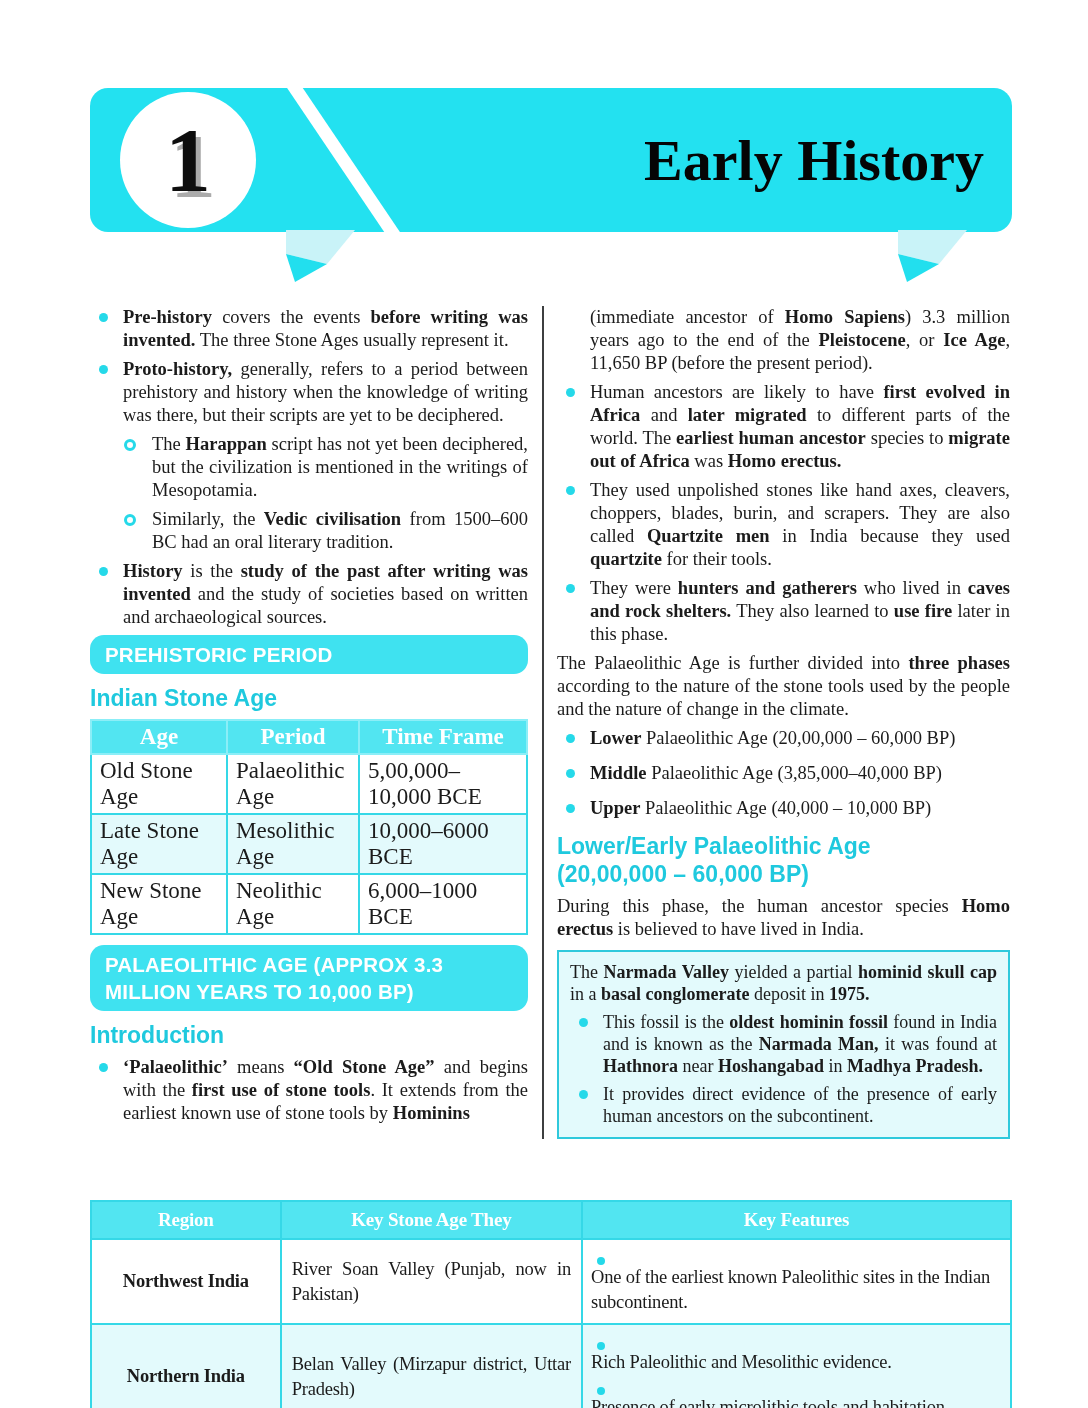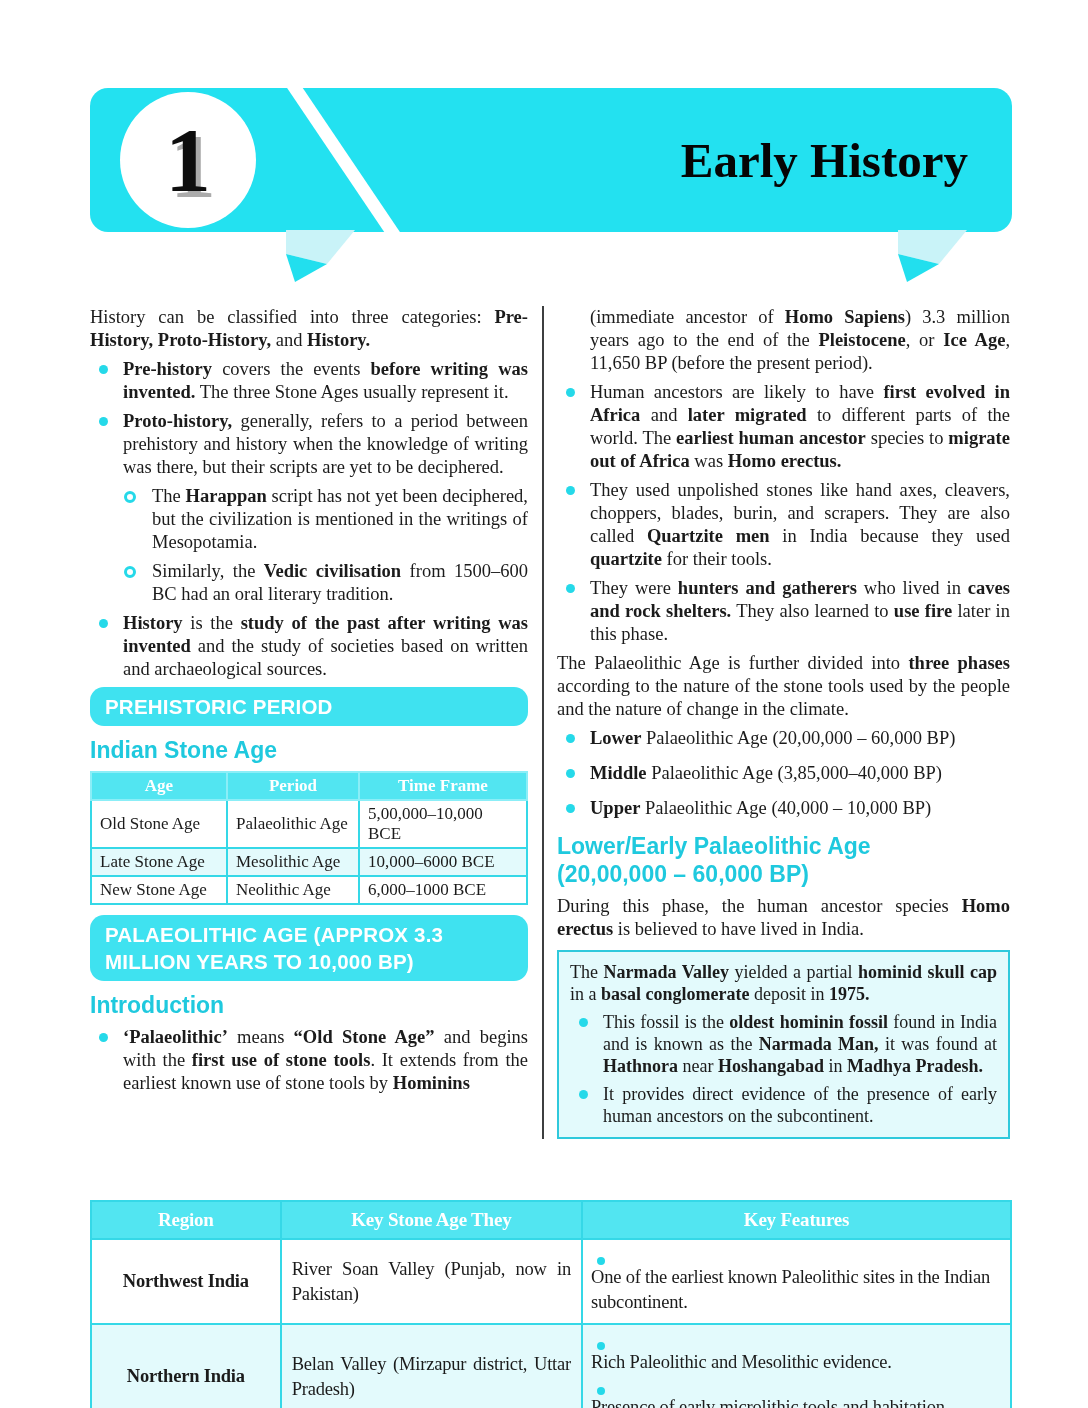--- a/index.html
+++ b/index.html
@@ -23,22 +23,22 @@
 
   
   .banner{position:absolute;left:90px;top:88px;width:922px;height:144px;
           background:var(--cyan-bright);border-radius:18px;overflow:hidden;}
   .banner-circle{position:absolute;left:30px;top:4px;width:136px;height:136px;background:#fff;
           border-radius:50%;display:flex;align-items:center;justify-content:center;}
   .banner-number{font-family:"Liberation Serif",serif;font-weight:bold;font-size:92px;line-height:1;
           color:#0e0e0e;text-shadow:5px 6px 0 #ABABAB;}
   .banner-stripe{position:absolute;left:247px;top:-38px;width:13px;height:220px;background:#fff;
           transform:rotate(-34deg);}
-  .banner-title{position:absolute;right:44px;top:50%;transform:translateY(-50%);
-          font-family:"Liberation Serif",serif;font-weight:bold;font-size:49px;color:#050505;}
+  .banner-title{position:absolute;right:28px;top:50%;transform:translateY(-50%);
+          font-family:"Liberation Serif",serif;font-weight:bold;font-size:58px;color:#050505;}
   .banner-folds{position:absolute;left:90px;top:230px;}
 
   
   .columns{position:absolute;left:90px;top:306px;width:922px;display:flex;align-items:stretch;}
   .col-left{width:438px;flex:none;}
   .col-divider{width:2px;flex:none;background:var(--divider);margin-left:14px;}
   .col-right{width:453px;flex:none;margin-left:13px;}
 
   
   .p{font-size:18.5px;line-height:23px;text-align:justify;margin:0 0 6px 0;}
@@ -53,21 +53,21 @@
           text-align:justify;margin:0 0 6px 0;}
   .subbullet .ring{position:absolute;left:34px;top:6px;width:12px;height:12px;border-radius:50%;
           border:3.5px solid var(--cyan-dot);box-sizing:border-box;background:#fff;}
   .bar{background:var(--cyan-bar);border-radius:14px;padding:6px 15px;color:#fff;
           font-family:"Liberation Sans",sans-serif;font-weight:bold;font-size:20.5px;
           line-height:27px;letter-spacing:.2px;margin:6px 0 10px 0;}
   .h{color:var(--cyan-text);font-family:"Liberation Sans",sans-serif;font-weight:bold;
           font-size:23px;line-height:28px;margin:8px 0 7px 0;}
 
   
-  .stone-table{width:100%;border-collapse:collapse;margin:2px 0 10px 0;font-size:17px;border-radius:21px;}
+  .stone-table{width:100%;border-collapse:collapse;margin:2px 0 10px 0;font-size:23px;border-radius:21px;}
   .stone-table th{background:var(--cyan-header);color:#fff;font-weight:bold;text-align:center;
           padding:3px 6px;border:2px solid #8BEEF7;}
   .stone-table td{padding:3px 8px;border:2px solid var(--cyan-border);}
   .stone-table tr.lt td{background:var(--cyan-light);}
 
   
   .callout{background:var(--cyan-light);border:2px solid var(--callout-border);
           padding:9px 11px 4px 11px;margin-top:9px;}
   .callout .p,.callout .bullet{font-size:18px;line-height:22px;}
 
@@ -99,21 +99,20 @@
   </div>
   <svg class="banner-folds" width="922" height="60" viewBox="0 0 922 60">
     <polygon points="196,0 265,0 237,34 196,24" fill="#C9F3F8"></polygon>
     <polygon points="196,24 237,34 205,52" fill="#22DFEE"></polygon>
     <polygon points="808,0 877,0 849,34 808,24" fill="#C9F3F8"></polygon>
     <polygon points="808,24 849,34 817,52" fill="#22DFEE"></polygon>
   </svg>
 
   <div class="columns">
     <div class="col-left">
-        <div class="p"><span>History can be classified into three categories: </span><span class="b">Pre-History, Proto-History,</span><span> and </span><span class="b">History.</span></div>
         <div class="bullet"><span class="dot"></span><span class="b">Pre-history</span><span> covers the events </span><span class="b">before writing was invented.</span><span> The three Stone Ages usually represent it.</span></div>
         <div class="bullet"><span class="dot"></span><span class="b">Proto-history,</span><span> generally, refers to a period between prehistory and history when the knowledge of writing was there, but their scripts are yet to be deciphered.</span></div>
         <div class="subbullet"><span class="ring"></span><span>The </span><span class="b">Harappan</span><span> script has not yet been deciphered, but the civilization is mentioned in the writings of Mesopotamia.</span></div>
         <div class="subbullet"><span class="ring"></span><span>Similarly, the </span><span class="b">Vedic civilisation</span><span> from 1500–600 BC had an oral literary tradition.</span></div>
         <div class="bullet"><span class="dot"></span><span class="b">History</span><span> is the </span><span class="b">study of the past after writing was invented</span><span> and the study of societies based on written and archaeological sources.</span></div>
         <div class="bar">PREHISTORIC PERIOD</div>
         <div class="h">
           <div>Indian Stone Age</div>
         </div>
         <table class="stone-table">

